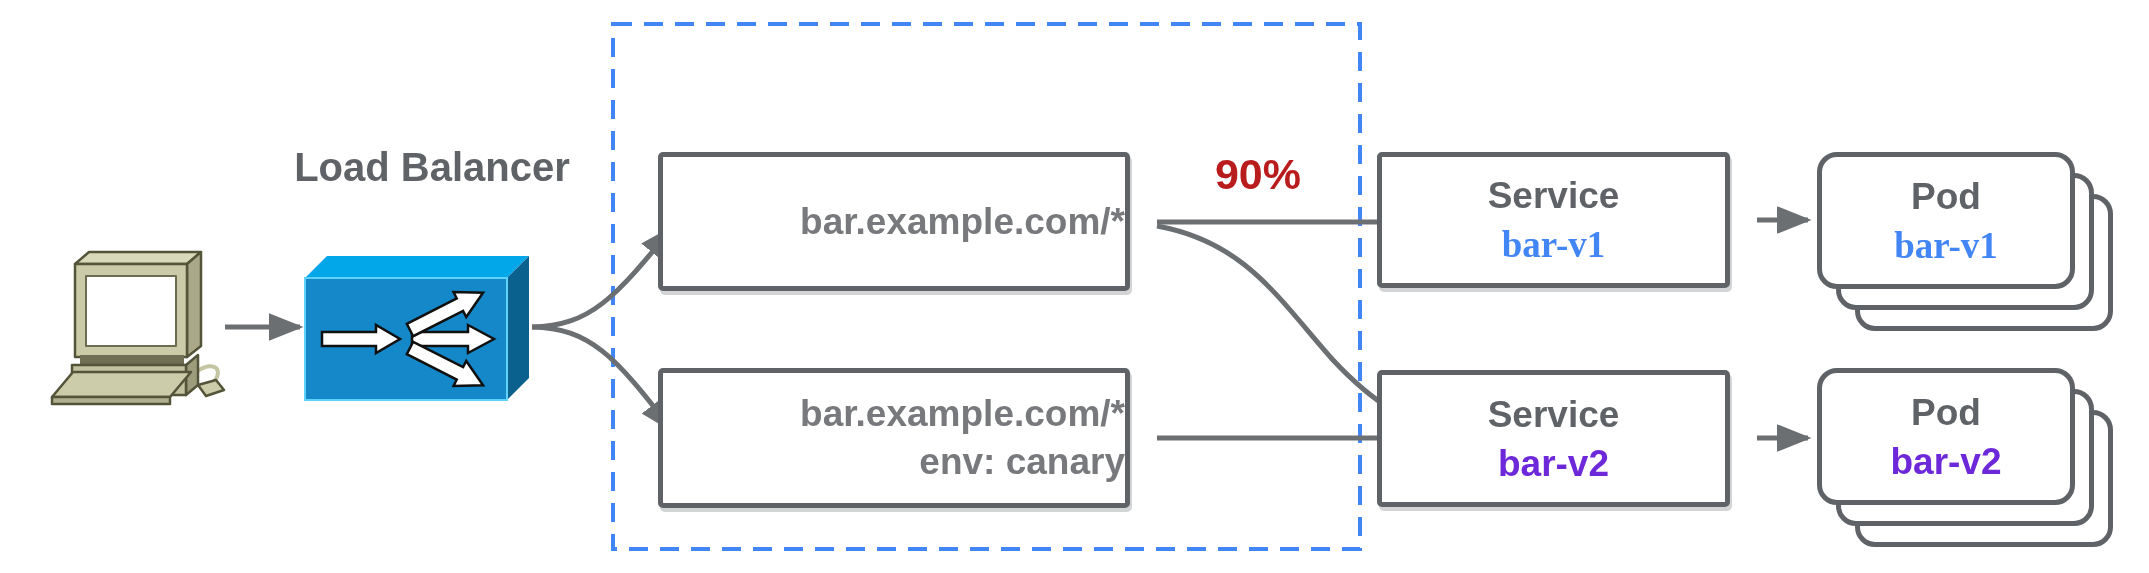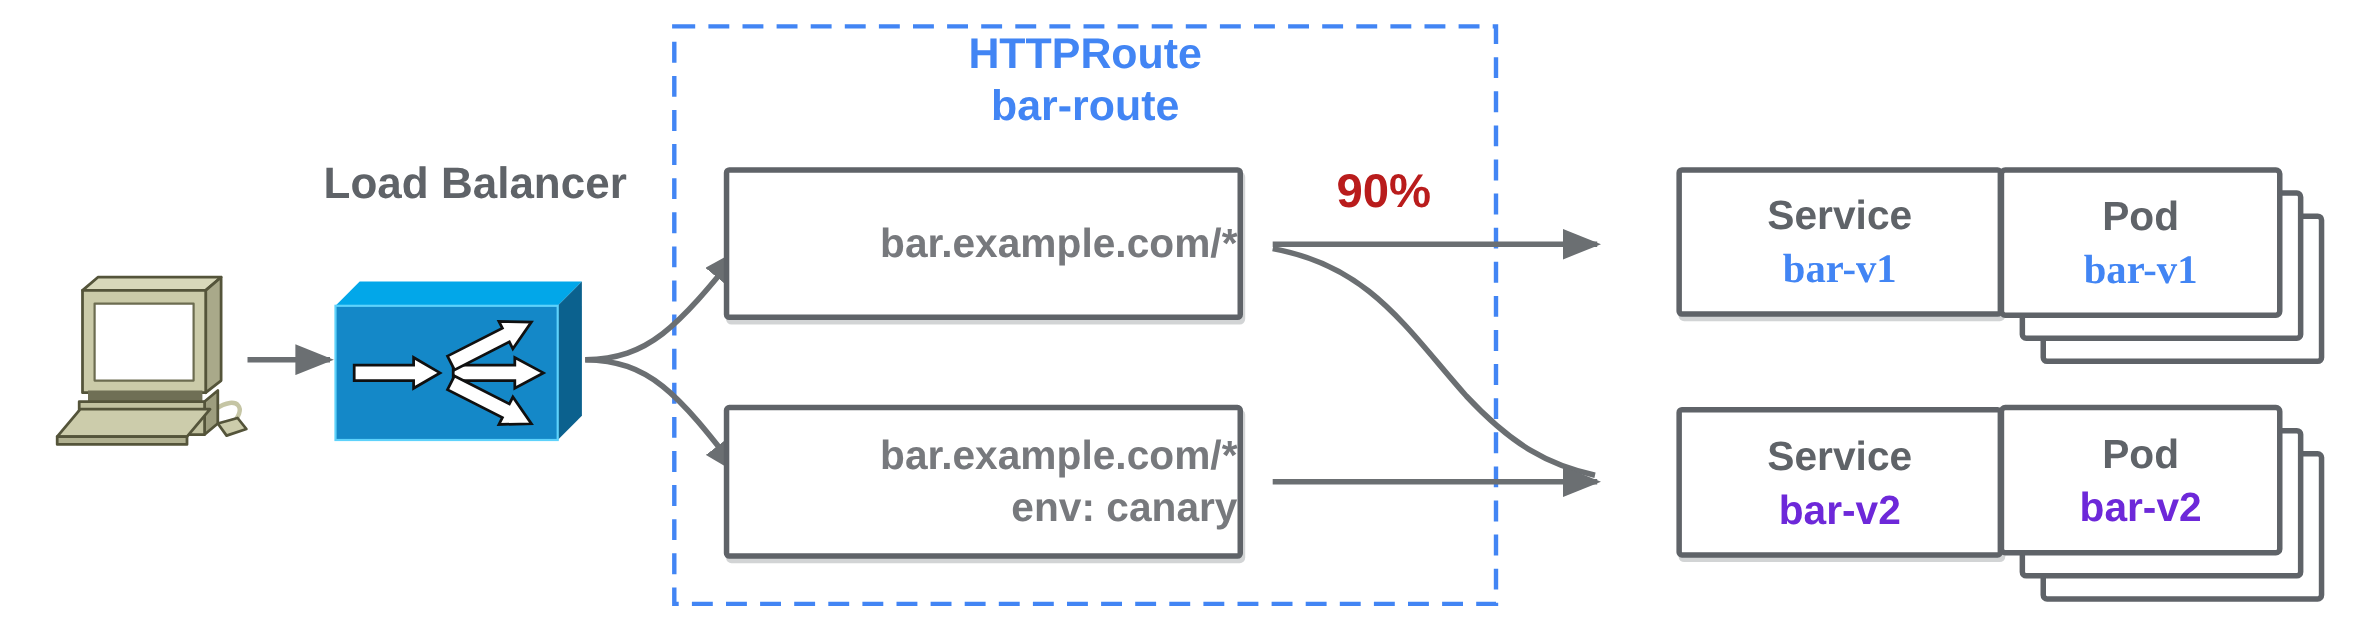--- a/index.html
+++ b/index.html
@@ -21,32 +21,32 @@
   .node{
     position:absolute;box-sizing:border-box;
     background:#ffffff;border:5px solid #5f6368;border-radius:5px;
     display:flex;flex-direction:column;align-items:center;justify-content:center;
     text-align:center;
     box-shadow:2px 4px 0 rgba(95,99,104,0.28);
   }
   .route-box{left:658px;width:472px;font-size:37px;line-height:48px;color:#77797d;align-items:flex-end;}
   .route-1{top:152px;height:139px;}
   .route-2{top:368px;height:140px;}
-  .service-box{left:1524px;width:297px;font-size:37px;line-height:49px;}
+  .service-box{left:1377px;width:353px;font-size:37px;line-height:49px;}
   .service-1{top:152px;height:136px;}
   .service-2{top:370px;height:137px;}
   .kind{color:#5f6368;}
   .name-blue{color:#4285F4;font-family:Liberation Serif, serif;}
   .name-green{color:#6d28d9;}
   .pod-stack{position:absolute;left:1817px;width:300px;height:182px;}
   .pod-1{top:152px;}
   .pod-2{top:368px;}
   .pod-card{
     position:absolute;box-sizing:border-box;width:258px;height:137px;
-    background:#ffffff;border:5px solid #5f6368;border-radius:6px;
+    background:#ffffff;border:5px solid #5f6368;border-radius:20px;
   }
   .pod-back-2{left:38px;top:42px;}
   .pod-back-1{left:19px;top:21px;}
   .pod-front{
     left:0;top:0;
     display:flex;flex-direction:column;align-items:center;justify-content:center;
     text-align:center;font-size:37px;line-height:49px;
   }
 </style>
 </head>
@@ -96,24 +96,20 @@
       <path d="M1157,222 H1452" marker-end="url(#head)"></path>
       <path d="M1157,226 C1245,242 1278,298 1333,360 C1375,405 1408,423 1450,432"></path>
       <path d="M1157,438 H1452" marker-end="url(#head)"></path>
       <path d="M1757,220 H1808" marker-end="url(#head)"></path>
       <path d="M1757,438 H1808" marker-end="url(#head)"></path>
     </g>
   </svg>
 
   <div class="label lb-label">Load Balancer</div>
 
-  <div class="label route-title">
-    <div>HTTPRoute</div>
-    <div>bar-route</div>
-  </div>
 
   <div class="node route-box route-1">
     <div>bar.example.com/*</div>
   </div>
 
   <div class="node route-box route-2">
     <div>bar.example.com/*</div>
     <div>env: canary</div>
   </div>
 

